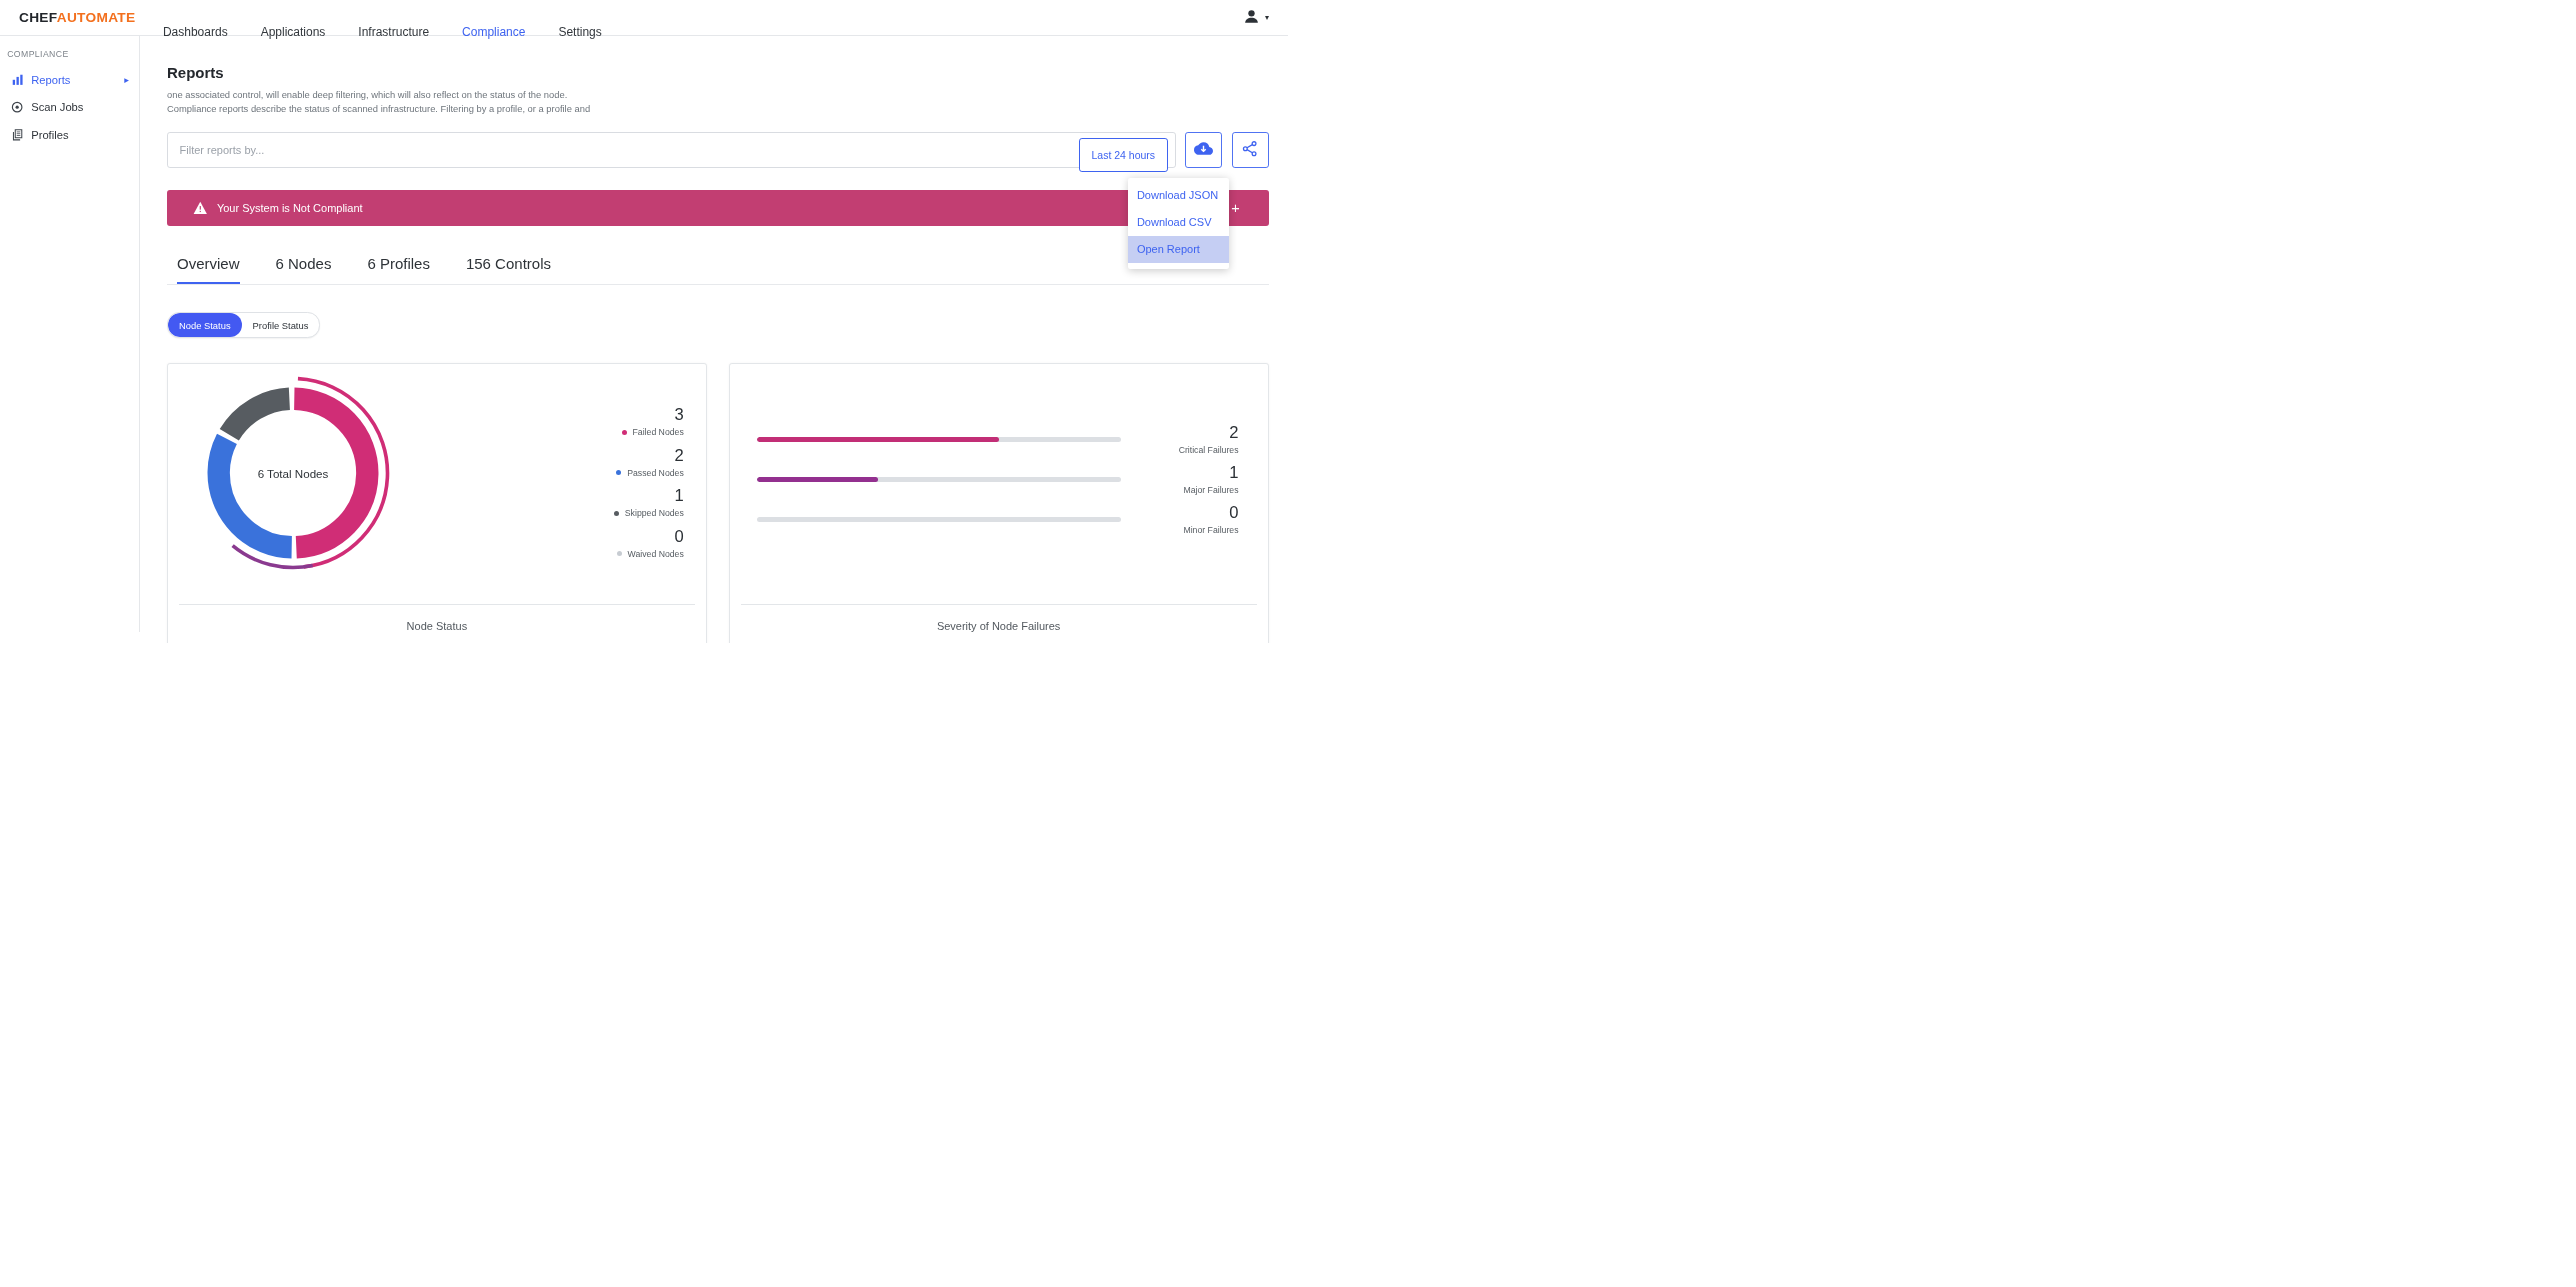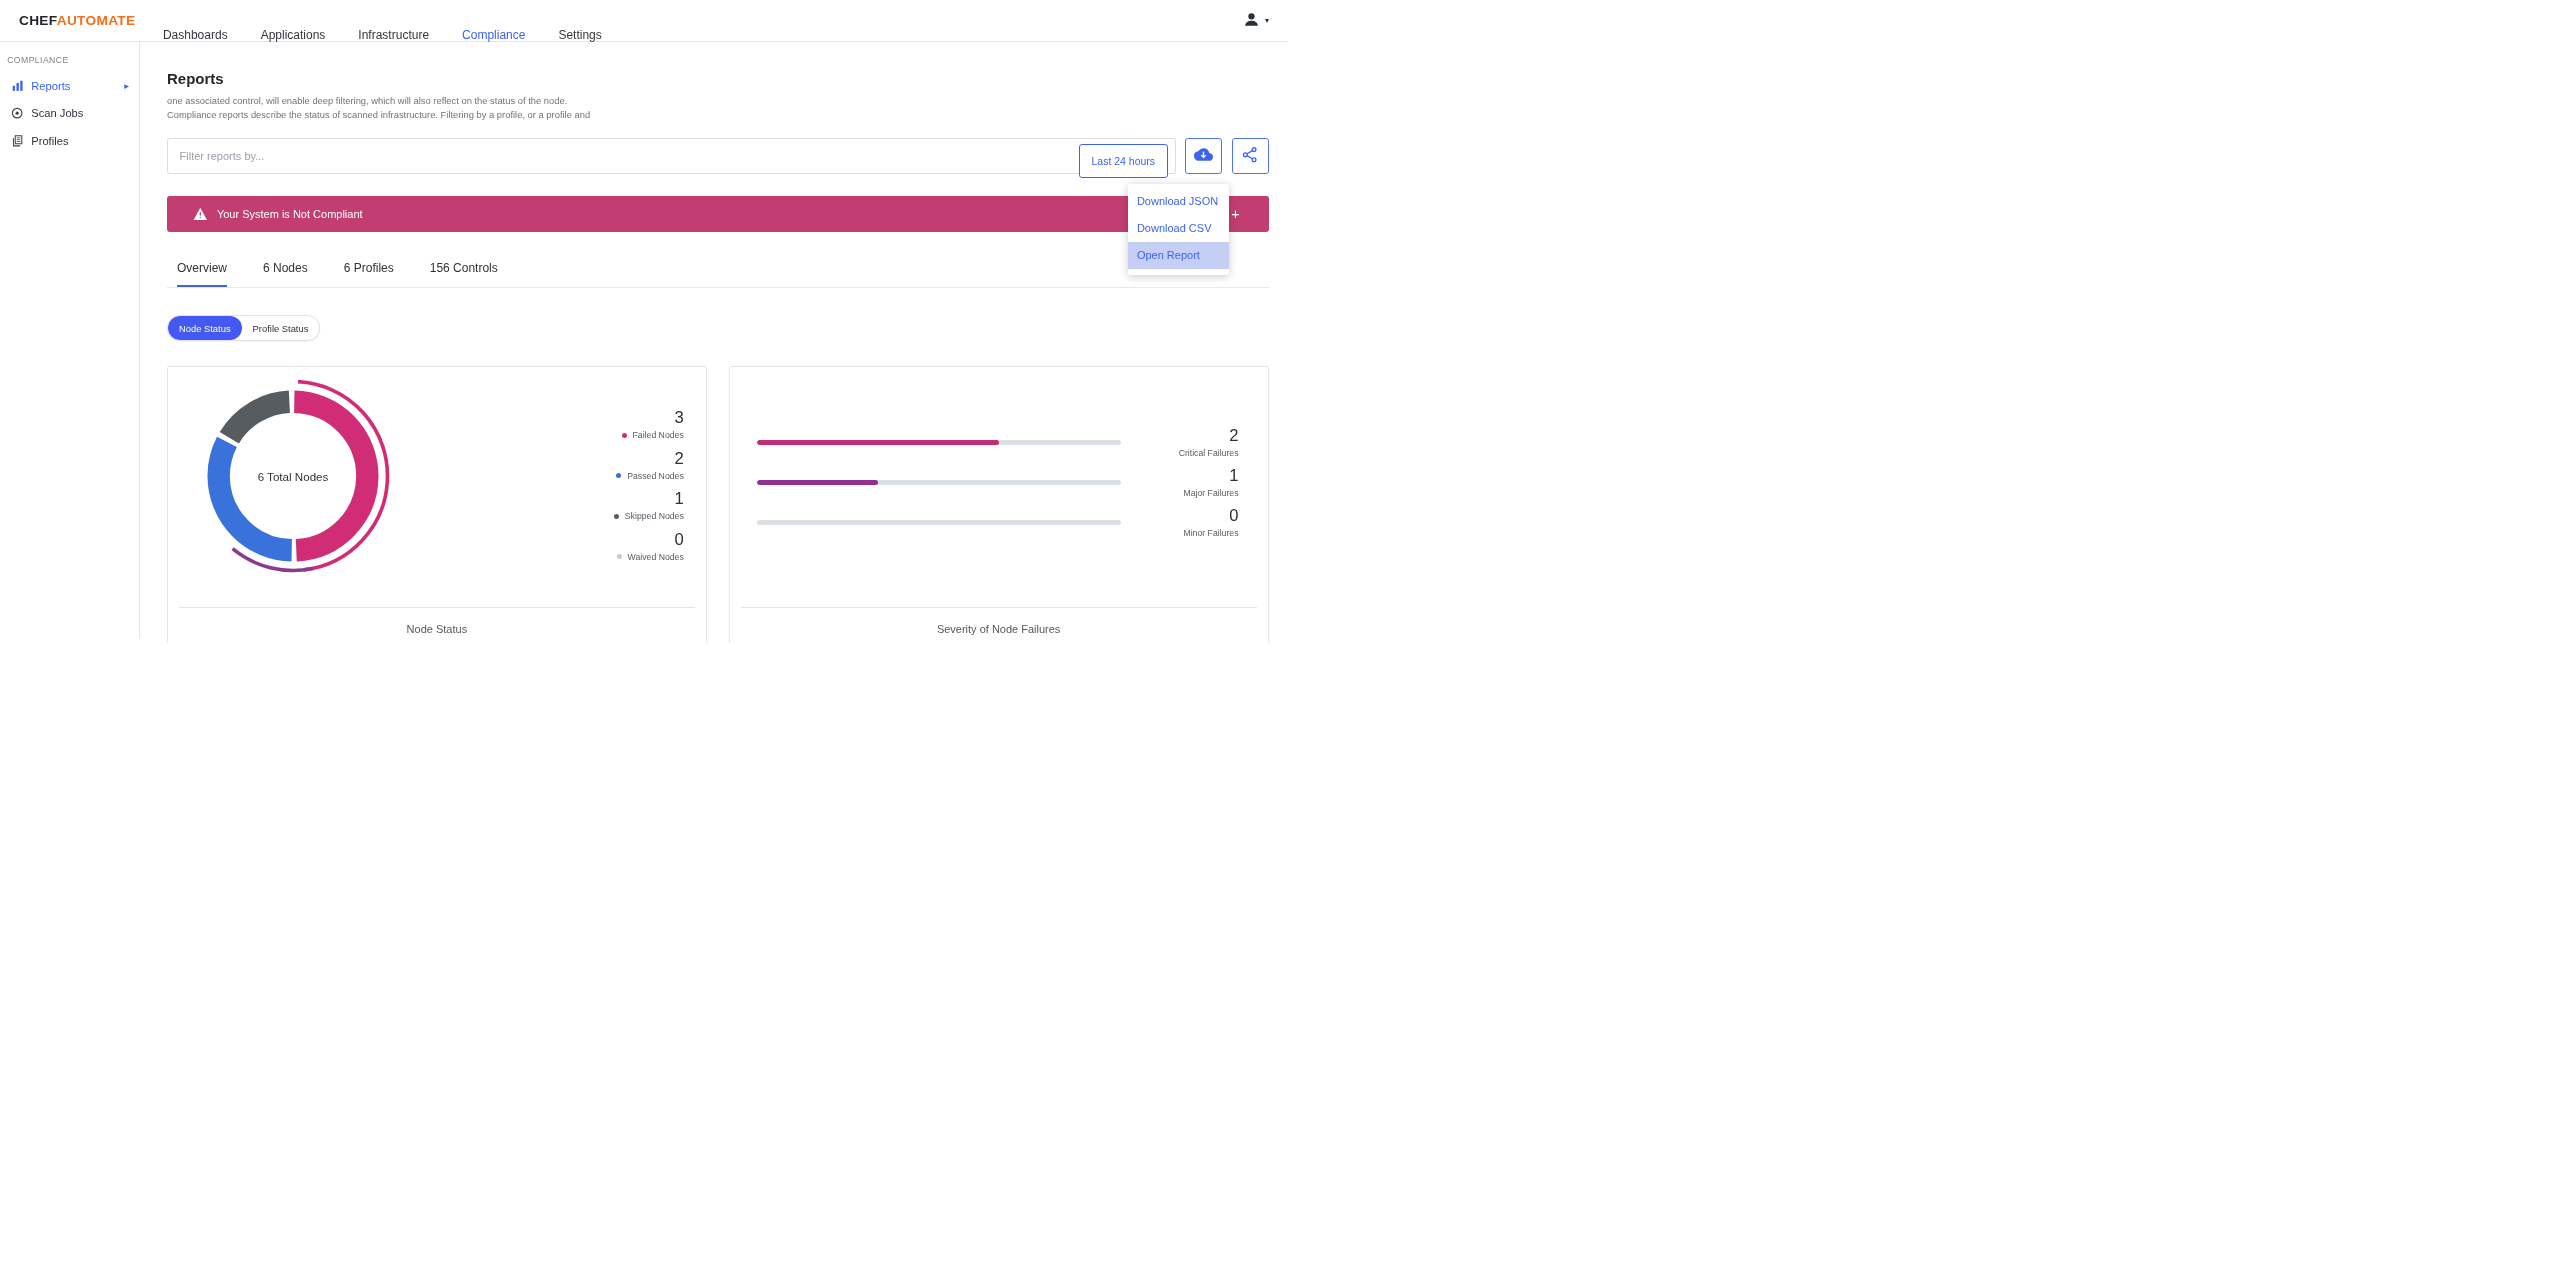--- a/index.html
+++ b/index.html
@@ -1,20 +1,20 @@
 <!DOCTYPE html>
 <html style="font-size:11.6px"><head>
 <meta charset="utf-8">
 <style>
   * { margin:0; padding:0; box-sizing:border-box; }
   html,body { background:#fff; font-family:"Liberation Sans", sans-serif; }
   #app { position:relative; width:1288px; height:643px; overflow:hidden; background:#fff; }
 
   
-  .navbar { height:42px; display:flex; align-items:center; padding:0 19px; border-bottom:0.7px solid #e5e7ea; background:#fff; position:relative; z-index:5; }
+  .navbar { height:36px; display:flex; align-items:center; padding:0 19px; border-bottom:0.7px solid #e5e7ea; background:#fff; position:relative; z-index:5; }
   .logo { font-size:13.7px; font-weight:800; letter-spacing:0.3px; margin-right:27.5px; cursor:pointer; }
   .logo .chef { color:#22262b; }
   .logo .automate { color:#f3701e; }
   .nav-links { display:flex; gap:33px; }
   .nav-link { font-size:12px; color:#33383d; cursor:pointer;margin-top:28px; }
   .nav-link.active { color:#3e63f0; }
   .nav-user { margin-left:auto; display:flex; align-items:center; gap:3.6px; cursor:pointer; }
   .nav-user .chev { font-size:8px; color:#2c3136; }
 
   
@@ -45,21 +45,21 @@
   .menu-item.highlighted { background:#c5cef3; }
 
   
   .banner { margin-top:22px; height:36px; background:#c23e72; border-radius:2.9px; display:flex; align-items:center; padding:0 26px; color:#fff; font-size:11px; position:relative; z-index:1; }
   .banner .warn { margin-right:9.4px; display:flex; }
   .banner-right { margin-left:auto; display:flex; align-items:center; gap:10px; padding-right:2.9px; cursor:pointer; }
   .banner-plus { font-size:14.5px; font-weight:400; line-height:1; }
 
   
   .tabs { margin-top:29px; display:flex; gap:36px; padding-left:10px; border-bottom:0.7px solid #e7e9ec; }
-  .tab { font-size:12px; color:#2e3338; padding-bottom:10px; cursor:pointer; border-bottom:2.2px solid transparent; }
+  .tab { font-size:15px; color:#2e3338; padding-bottom:10px; cursor:pointer; border-bottom:2.2px solid transparent; }
   .tab.active { border-bottom-color:#3e63f0; font-weight:400; }
 
   
   .toggle-wrap { margin-top:27.5px; display:inline-flex; border:0.7px solid #dfe2e6; border-radius:12.3px; background:#fff; box-shadow:0 0.7px 1.4px rgba(0,0,0,.06); overflow:hidden; }
   .pill { padding:6.5px 11px; font-size:9.4px; color:#2f343a; border-radius:12.3px; cursor:pointer; }
   .pill.active { background:#4359f2; color:#fff; }
 
   
   .cards { margin-top:24.6px; display:flex; gap:22px; }
   .card { flex:1; height:340px; background:#fff; border:0.7px solid #e3e6e9; border-radius:2.9px; box-shadow:0 0.7px 2.2px rgba(0,0,0,.05); position:relative; }

